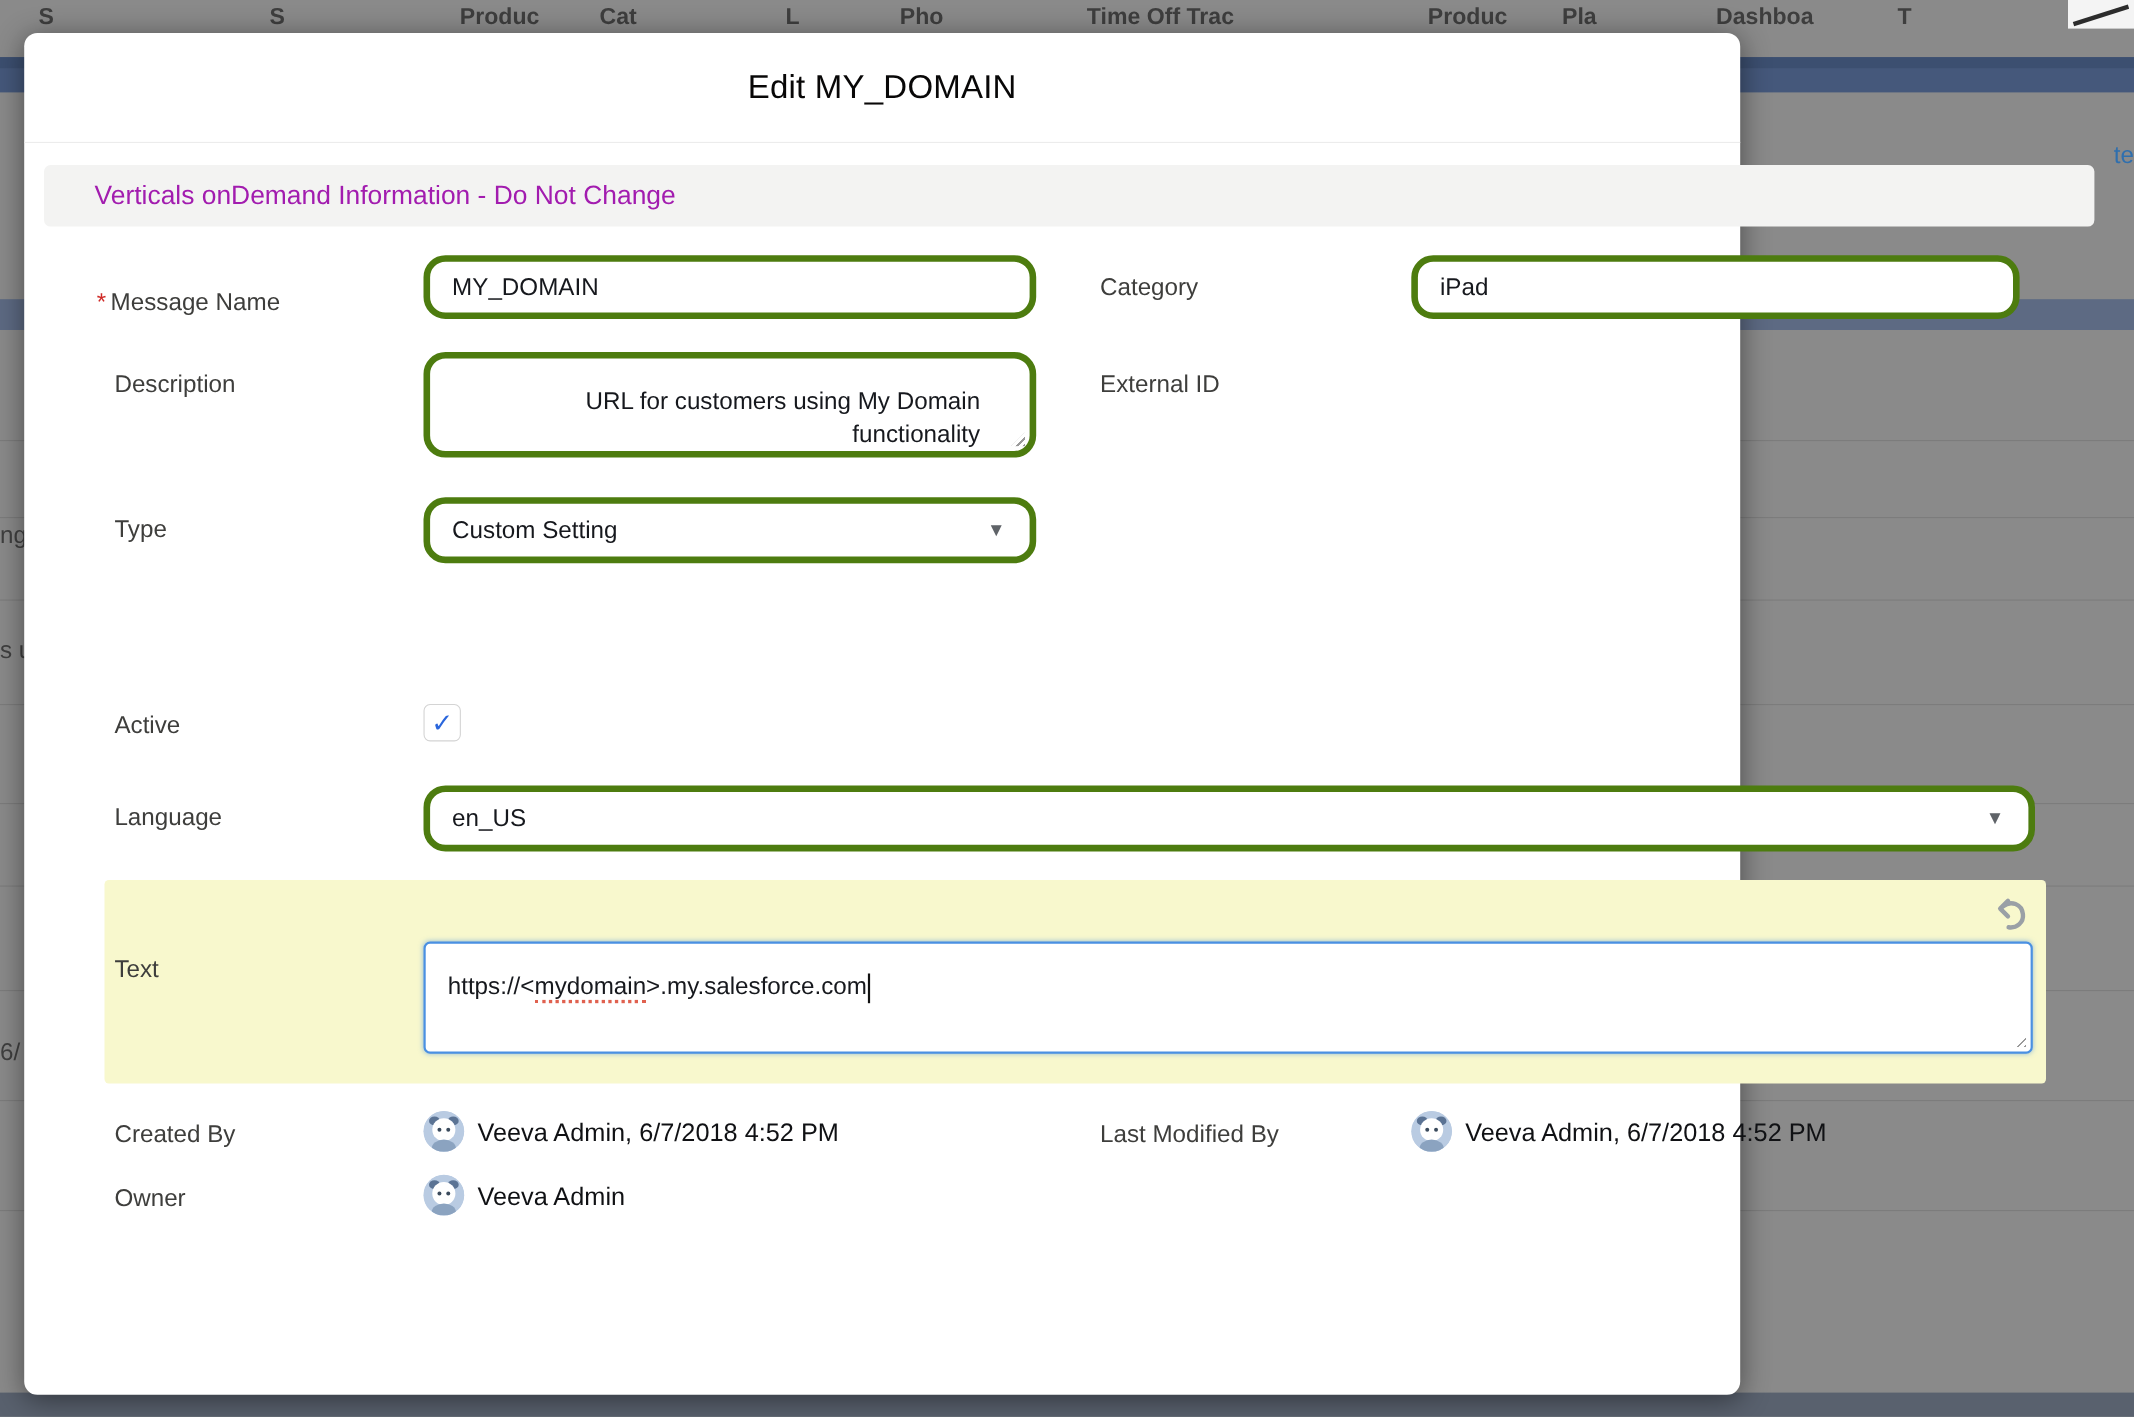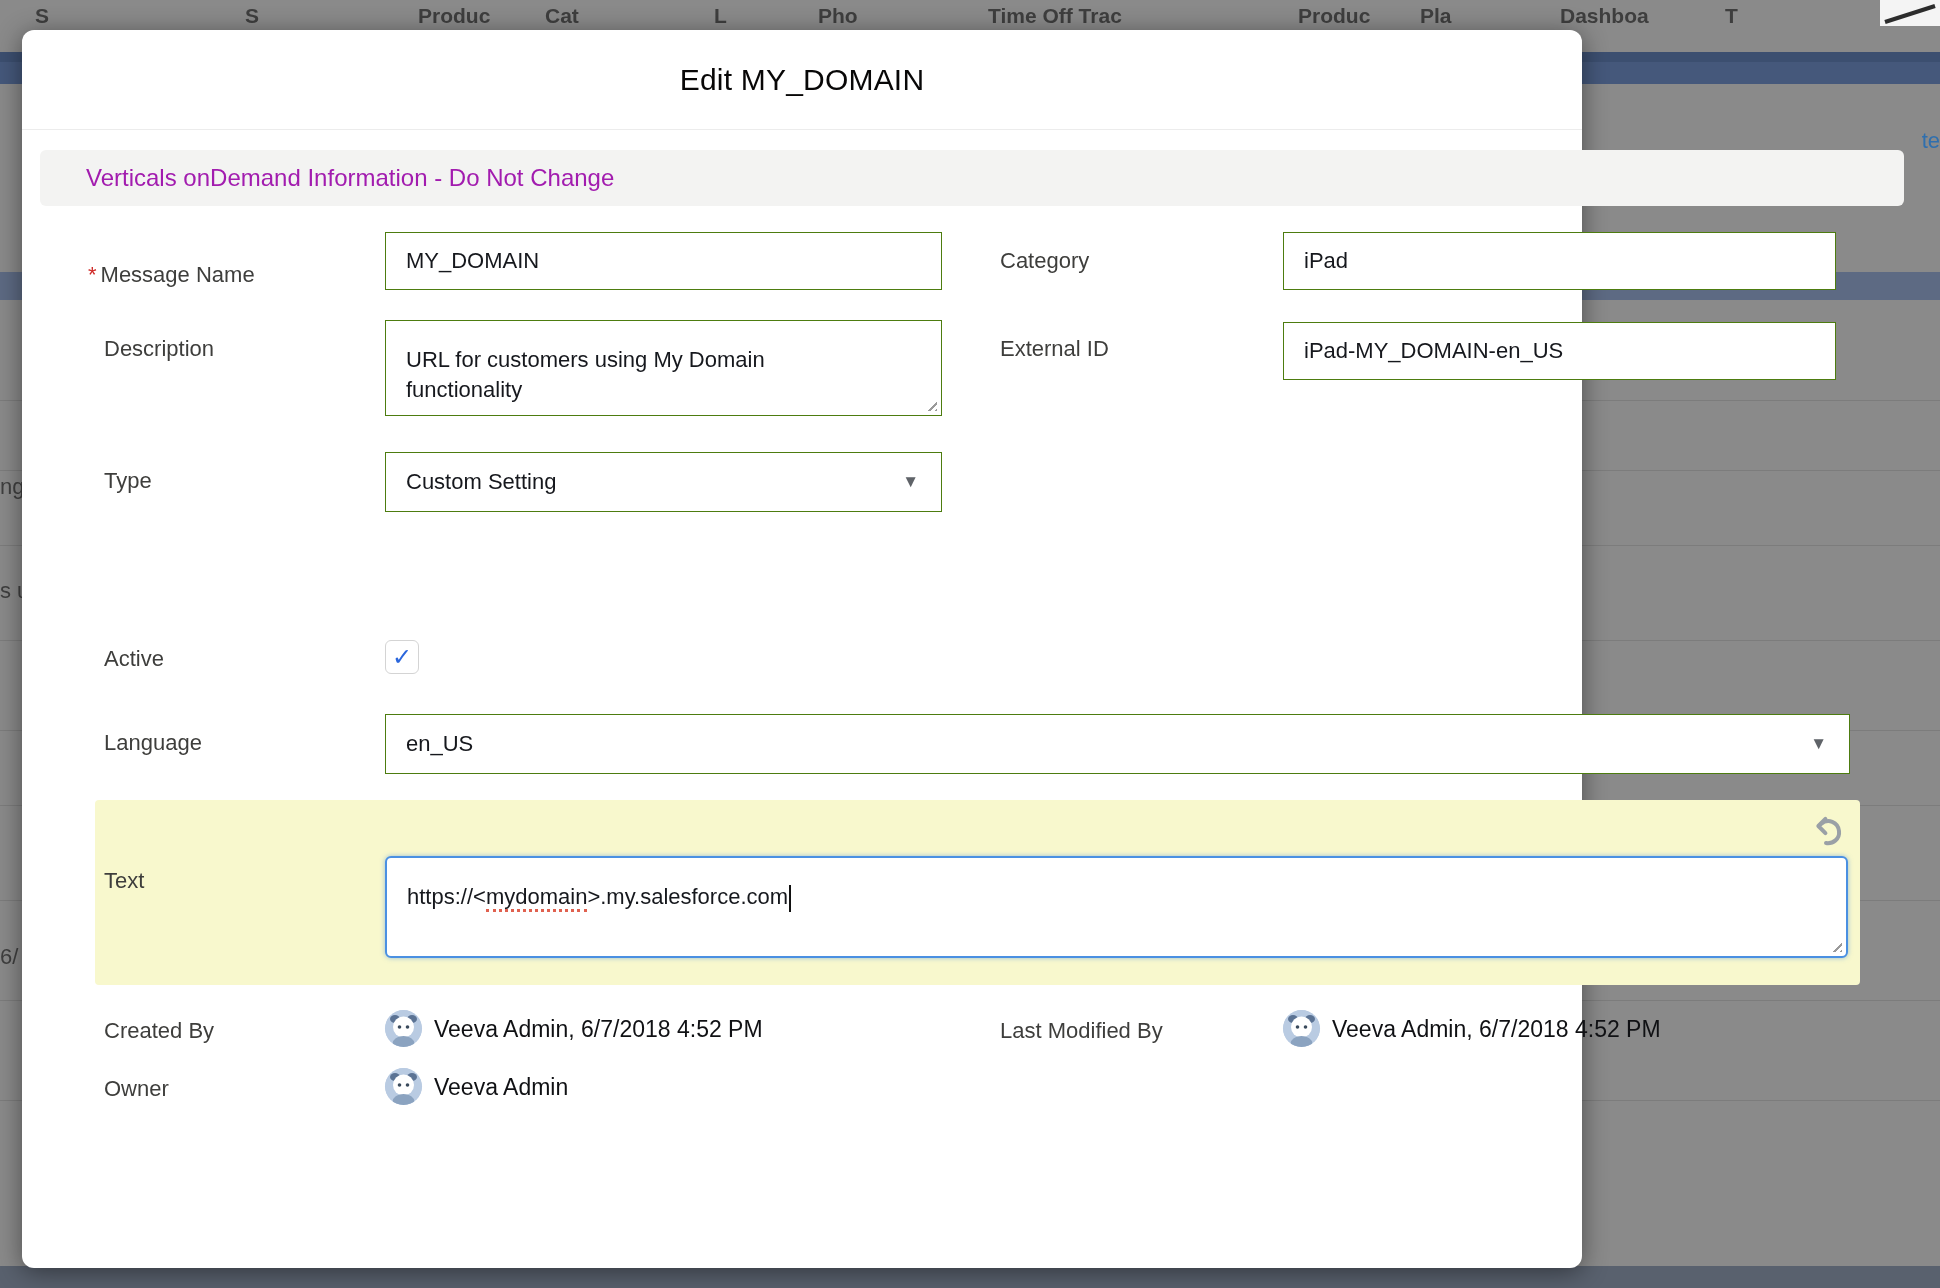--- a/index.html
+++ b/index.html
@@ -15,33 +15,33 @@
   .bd-band2 { position:absolute; top:272px; left:0; width:100%; height:28px; background:#5d6a83; }
   .bd-bottom { position:absolute; bottom:0; left:0; width:100%; height:22px; background:#59616e; }
   .bd-row { position:absolute; left:0; width:100%; height:1px; background:#7c7c7c; }
   .bd-frag { position:absolute; color:#3f3f3f; font-size:22px; white-space:nowrap; }
   .bd-frag.blue { color:#2f6fae; font-weight:500; }
   .bd-wedge { position:absolute; top:0; right:0; width:60px; height:26px; background:#f4f4f4; }
   .bd-wedge svg { position:absolute; right:0; top:0; }
 
   
   .modal { position:absolute; left:22px; top:30px; width:1560px; height:1238px;
-    background:#ffffff; border-radius:12px; box-shadow:0 4px 26px rgba(0,0,0,.45); }
+    background:#ffffff; border-radius:12px; box-shadow:0 4px 26px rgba(0,0,0,.45);text-align:right; }
   .modal-header { position:absolute; top:0; left:0; width:100%; height:100px;
     border-bottom:1px solid #ececec; display:flex; align-items:center; justify-content:center; }
   .modal-title { font-size:30px; font-weight:500; color:#080707; letter-spacing:.2px; }
 
   .section-bar { position:absolute; left:18px; width:1864px; height:56px; background:#f3f3f2;
     border-radius:6px; display:flex; align-items:center; padding-left:46px; }
   .section-title { font-size:24px; color:#a21caf; }
 
   .fld-label { position:absolute; font-size:22px; color:#3e3e3c; white-space:nowrap; }
   .req { color:#cf2a27; margin-right:4px; }
 
-  .tbox { position:absolute; background:#fff; border:1px solid #4d7c0f; border-radius:0;
+  .tbox { position:absolute; background:#fff; border:6px solid #4d7c0f; border-radius:20px;
     font-size:22px; color:#16181d; display:flex; align-items:center; padding:0 20px; }
   .tarea { align-items:flex-start; padding-top:24px; line-height:1.35; }
   .grip { position:absolute; right:4px; bottom:4px; width:13px; height:13px;
     clip-path:polygon(100% 0,100% 100%,0 100%);
     background:repeating-linear-gradient(135deg,transparent 0 3px,#9a9a9a 3px 4.5px); }
 
   .select .arrow { position:absolute; right:22px; top:50%; transform:translateY(-50%);
     font-size:17px; color:#5f6368; }
 
   .checkbox { position:absolute; width:34px; height:34px; background:#fff; border:1px solid #d4d4d4;
@@ -129,23 +129,20 @@
     <span>iPad</span>
   </div>
 
   <span class="fld-label" style="left:82px;top:306px">Description</span>
   <div class="tbox tarea" style="left:363px;top:290px;width:557px;height:96px">
     <span style="max-width:480px">URL for customers using My Domain functionality</span>
     <span class="grip"></span>
   </div>
 
   <span class="fld-label" style="left:978px;top:306px">External ID</span>
-  <div class="tbox" style="left:1261px;top:292px;width:553px;height:58px">
-    <span>iPad-MY_DOMAIN-en_US</span>
-  </div>
 
   <span class="fld-label" style="left:82px;top:438px">Type</span>
   <div class="tbox select" style="left:363px;top:422px;width:557px;height:60px">
     <span>Custom Setting</span>
     <span class="arrow">▼</span>
   </div>
 
 
   <span class="fld-label" style="left:82px;top:616px">Active</span>
   <div class="checkbox" style="left:363px;top:610px">

